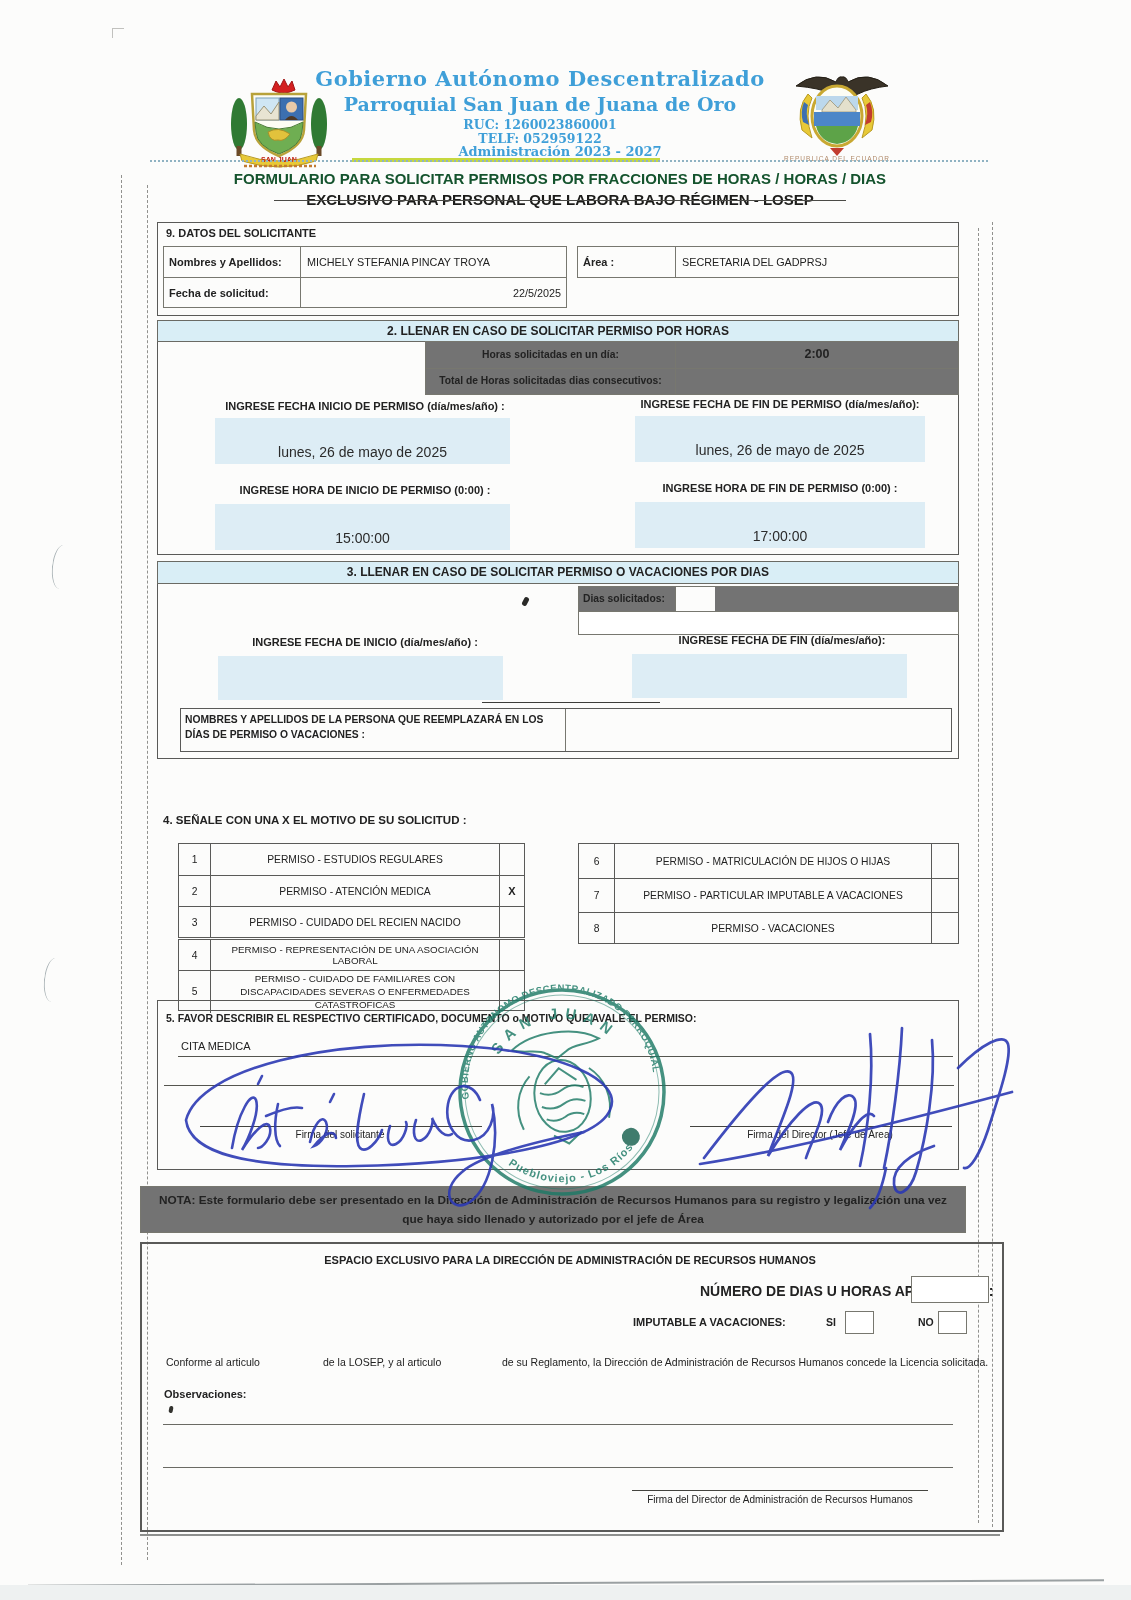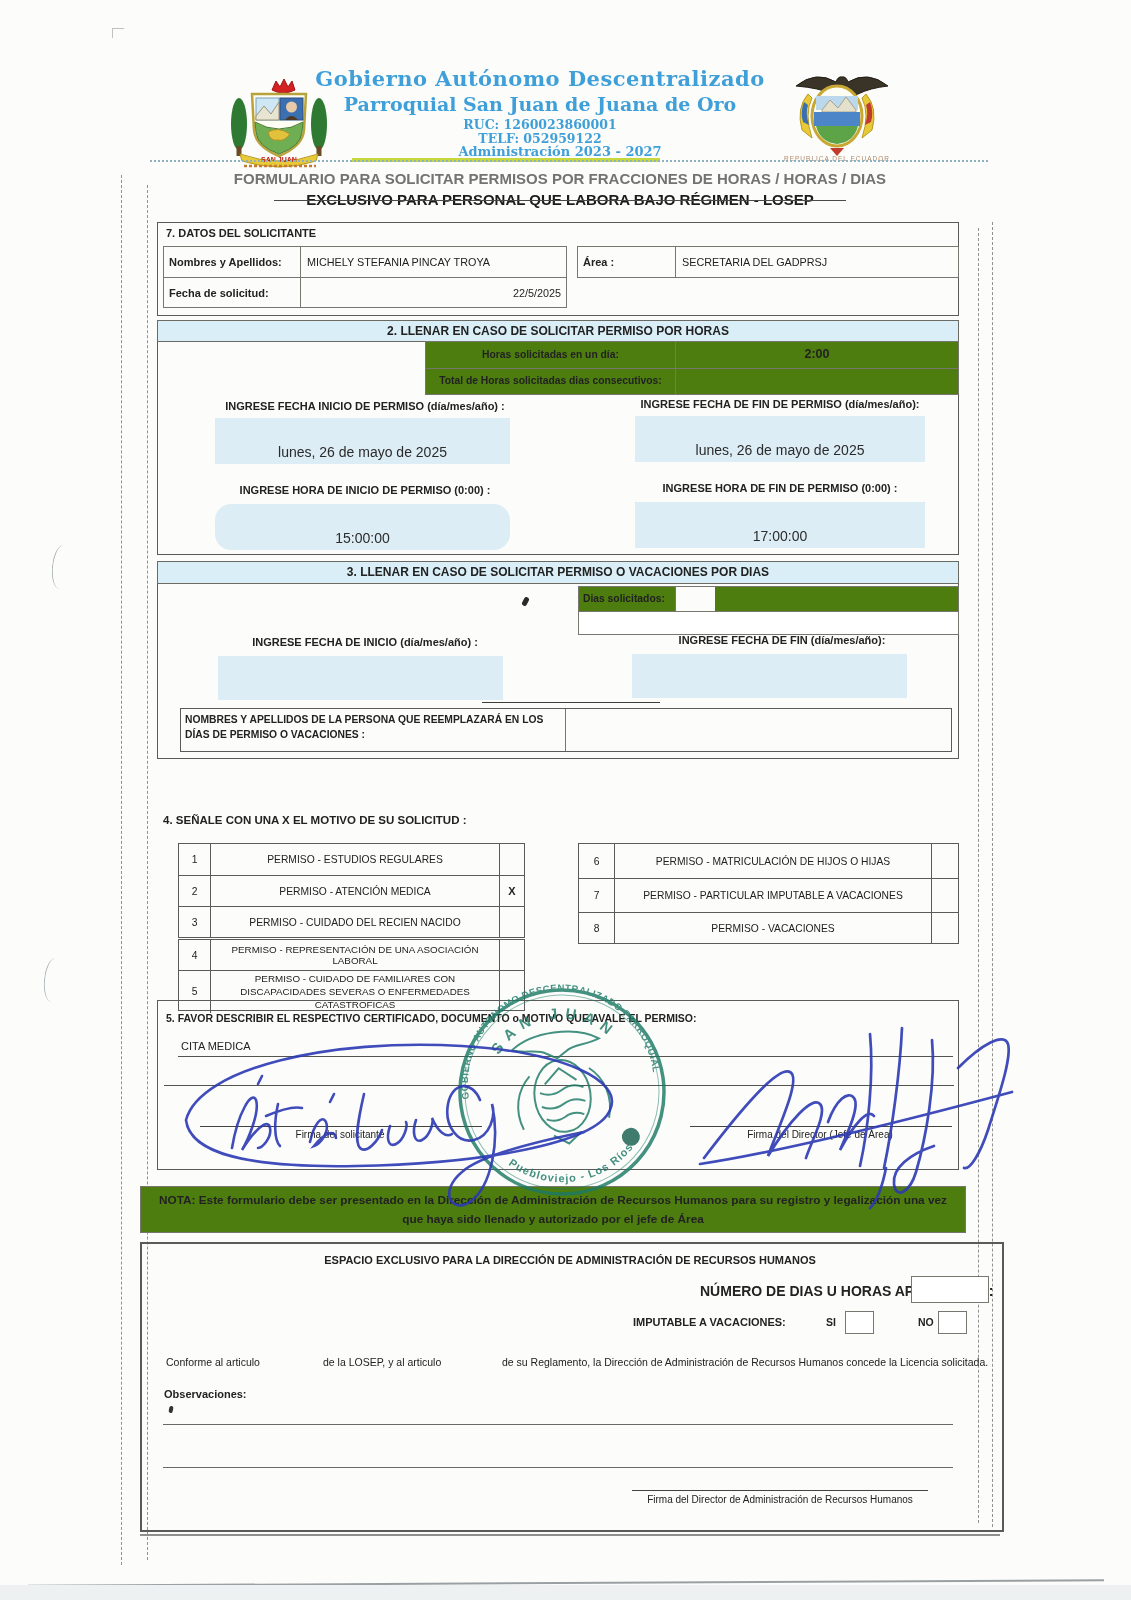--- a/index.html
+++ b/index.html
@@ -4,21 +4,21 @@
 <style>
   html,body{margin:0;padding:0;}
   body{width:1131px;height:1600px;background:#f2f3f2;font-family:"Liberation Sans",sans-serif;color:#222;}
   .page{position:relative;width:1131px;height:1600px;background:#fcfcfb;overflow:hidden;}
   .a{position:absolute;}
   .b{font-weight:bold;}
   .ctr{text-align:center;}
   .box{border:1.5px solid #5a5a58;}
   .thin{border:1.2px solid #77776f;}
   .band{background:#d9eef6;border:1.2px solid #6a6a64;}
-  .cream{background:#4d7c0f;}
+  .cream{background:#737373;}
   .blueinput{background:#ddedf5;display:flex;align-items:flex-end;justify-content:center;padding-bottom:4px;font-size:14px;color:#2b2b2b;}
   .dashv{border-left:1.6px dashed #6e6e6a;opacity:.75;}
   .serif{font-family:"DejaVu Serif","Liberation Serif",serif;}
   .bluehead{color:#3f9fd8;}
   .strike{position:relative;}
   .strike:after{content:"";position:absolute;left:-6px;right:-6px;top:54%;border-top:1.4px solid #4a4a46;}
   .cell-label{font-size:11px;font-weight:bold;display:flex;align-items:center;padding-left:5px;}
   .motivo-row{display:grid;grid-template-columns:31px 1fr 24px;}
   .motivo-row>div{border-top:1.2px solid #5a5a58;display:flex;align-items:center;justify-content:center;font-size:10.3px;text-align:center;padding:1px 2px;}
   .motivo-row:first-child>div{border-top:none;}
@@ -80,25 +80,25 @@
       <path d="M44,46 l8,-10 l8,8 l8,-11 l10,13 v2 h-34z" fill="#e4e0cc" stroke="#9a9478" stroke-width=".8"></path>
       <rect x="36" y="48" width="46" height="14" fill="#4c86c8"></rect>
       <path d="M38,62 h42 q-4,16 -21,18 q-17,-2 -21,-18z" fill="#5da348"></path>
       <path d="M52,84 l7,8 l7,-8z" fill="#c23c2e"></path>
       <text x="59" y="97" text-anchor="middle" font-size="6.5" fill="#b08a6a" letter-spacing="1" font-family="Liberation Sans,sans-serif">REPUBLICA DEL ECUADOR</text>
     </svg>
   </div>
 
   <div class="a" style="left:150px;top:160px;width:838px;border-top:2px dotted #8fb2c2;"></div>
 
-  <div class="a b ctr" style="left:160px;top:170px;width:800px;font-size:15px;color:#737373;">FORMULARIO PARA SOLICITAR PERMISOS  POR FRACCIONES DE HORAS / HORAS / DIAS</div>
+  <div class="a b ctr" style="left:160px;top:170px;width:800px;font-size:15px;color:#14532d;">FORMULARIO PARA SOLICITAR PERMISOS  POR FRACCIONES DE HORAS / HORAS / DIAS</div>
   <div class="a b ctr strike" style="left:280px;top:191px;width:560px;font-size:15px;color:#1c1c1a;">EXCLUSIVO PARA PERSONAL QUE LABORA BAJO RÉGIMEN - LOSEP</div>
 
   <div class="a box" style="left:157px;top:222px;width:800px;height:92px;"></div>
-  <div class="a b" style="left:166px;top:227px;font-size:11px;">7. DATOS DEL SOLICITANTE</div>
+  <div class="a b" style="left:166px;top:227px;font-size:11px;">9. DATOS DEL SOLICITANTE</div>
 
   <div class="a thin" style="left:163px;top:246px;width:402px;height:60px;">
     <div style="display:grid;grid-template-columns:137px 1fr;height:30px;border-bottom:1.2px solid #77776f;">
       <div class="cell-label" style="border-right:1.2px solid #77776f;">Nombres y Apellidos:</div>
       <div style="font-size:10.8px;display:flex;align-items:center;padding-left:6px;">MICHELY STEFANIA PINCAY TROYA</div>
     </div>
     <div style="display:grid;grid-template-columns:137px 1fr;height:30px;">
       <div class="cell-label" style="border-right:1.2px solid #77776f;">Fecha de solicitud:</div>
       <div style="font-size:10.8px;display:flex;align-items:center;justify-content:flex-end;padding-right:5px;">22/5/2025</div>
     </div>
@@ -123,21 +123,21 @@
     </div>
   </div>
 
   <div class="a b ctr" style="left:205px;top:400px;width:320px;font-size:11px;">INGRESE FECHA INICIO DE PERMISO (día/mes/año) :</div>
   <div class="a b ctr" style="left:620px;top:398px;width:320px;font-size:11px;">INGRESE FECHA DE FIN DE PERMISO (día/mes/año):</div>
   <div class="a blueinput" style="left:215px;top:418px;width:295px;height:42px;">lunes, 26 de mayo de 2025</div>
   <div class="a blueinput" style="left:635px;top:416px;width:290px;height:42px;">lunes, 26 de mayo de 2025</div>
 
   <div class="a b ctr" style="left:205px;top:484px;width:320px;font-size:11px;">INGRESE HORA DE INICIO DE PERMISO (0:00) :</div>
   <div class="a b ctr" style="left:620px;top:482px;width:320px;font-size:11px;">INGRESE HORA DE FIN DE PERMISO (0:00) :</div>
-  <div class="a blueinput" style="left:215px;top:504px;width:295px;height:42px;border-radius:16px;">15:00:00</div>
+  <div class="a blueinput" style="left:215px;top:504px;width:295px;height:42px;">15:00:00</div>
   <div class="a blueinput" style="left:635px;top:502px;width:290px;height:42px;">17:00:00</div>
 
   <div class="a box" style="left:157px;top:561px;width:800px;height:196px;"></div>
   <div class="a band b ctr" style="left:157px;top:561px;width:800px;height:21px;font-size:12px;line-height:21px;">3. LLENAR EN CASO DE SOLICITAR PERMISO O VACACIONES POR DIAS</div>
 
   <div class="a" style="left:578px;top:586px;width:379px;height:47px;border:1.2px solid #77776f;">
     <div style="display:grid;grid-template-columns:97px 1fr;height:24px;border-bottom:1.2px solid #77776f;gap:39px;">
       <div class="cream b" style="font-size:10.3px;line-height:23px;padding-left:4px;border-right:1.2px solid #77776f;">Dias solicitados:</div>
       <div class="cream"></div>
     </div>

